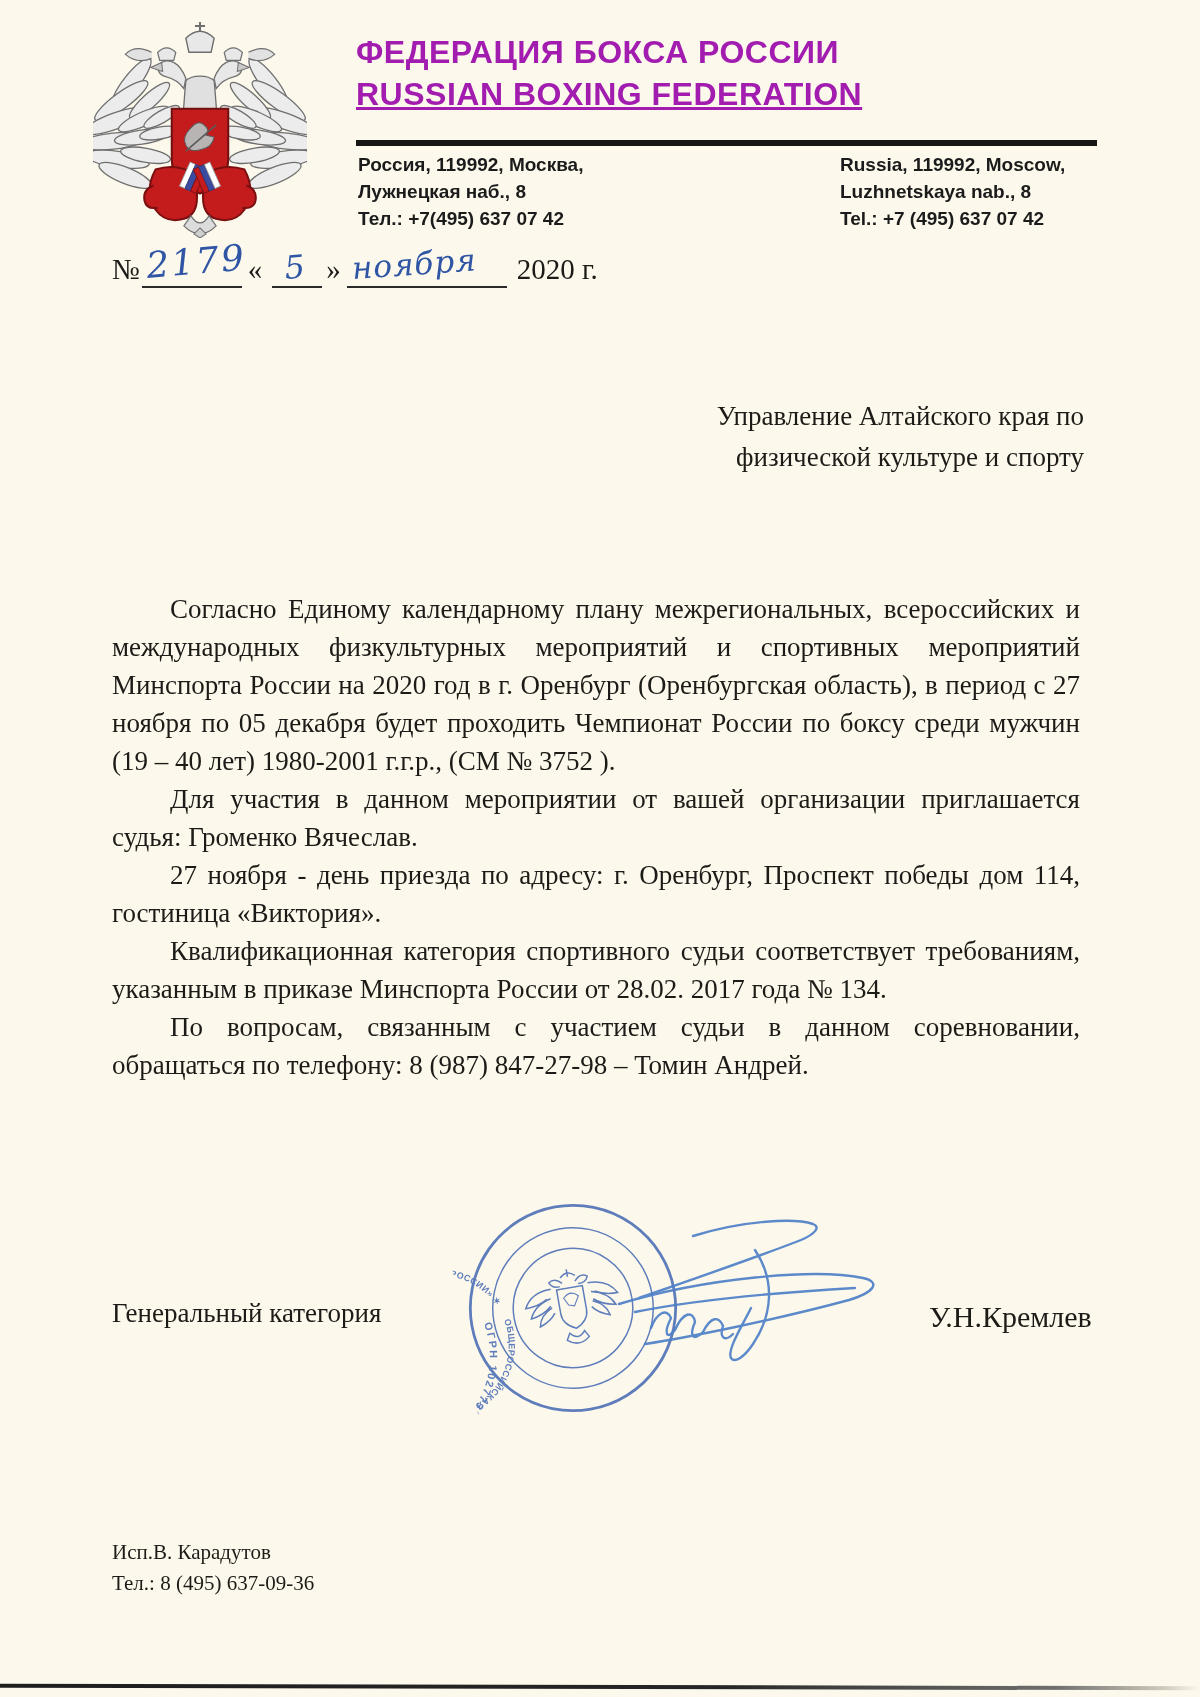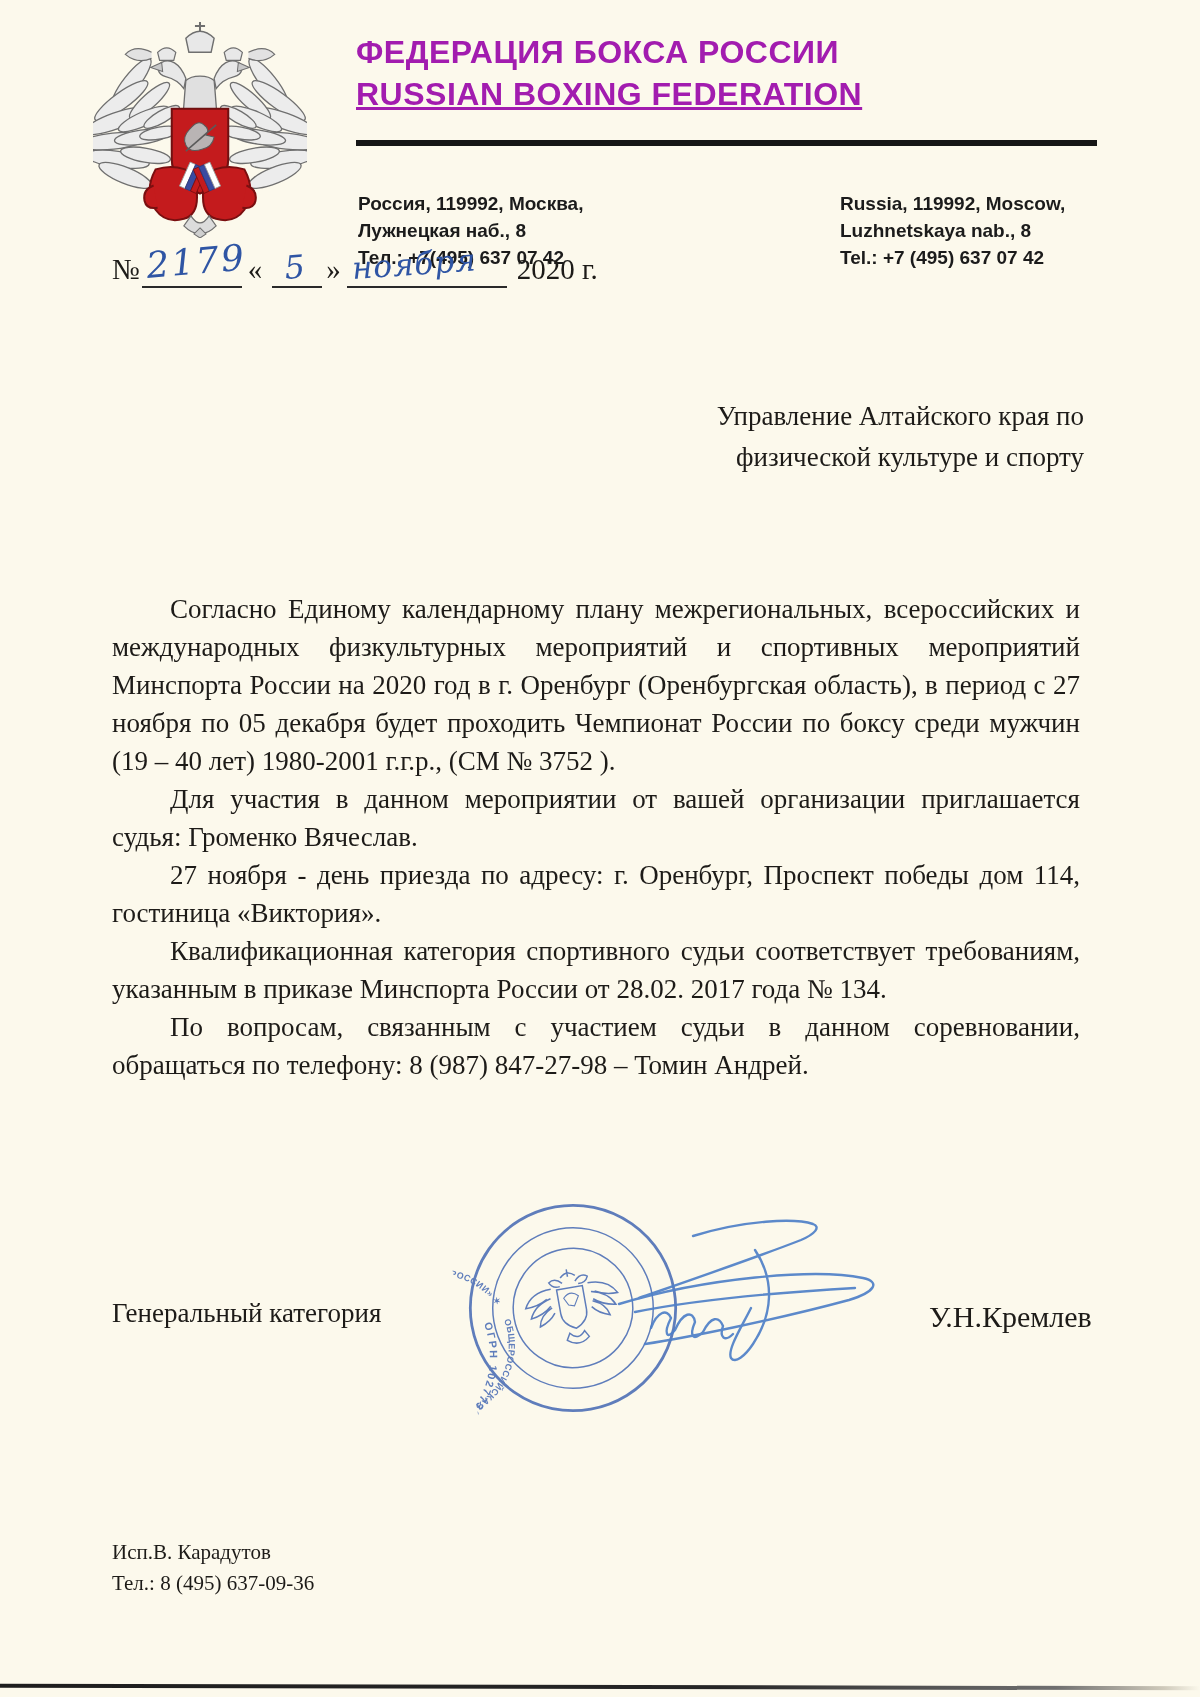--- a/index.html
+++ b/index.html
@@ -12,21 +12,21 @@
   .emblem{position:absolute;left:93px;top:16px;width:214px;height:222px;}
   .org-ru{
     position:absolute;left:356px;top:36px;width:745px;
     font-family:"Liberation Sans",sans-serif;font-weight:700;font-size:32px;line-height:1;
     letter-spacing:.5px;white-space:nowrap;color:#a21caf;
   }
   .org-en{top:78px;text-decoration:underline;}
   .head-rule{position:absolute;left:356px;top:140px;width:741px;height:6px;background:#161616;}
   .addr{
     position:absolute;top:151px;
-    font-family:"Liberation Sans",sans-serif;font-weight:700;font-size:19px;line-height:27px;color:#1b1b1b;margin-top:39px;
+    font-family:"Liberation Sans",sans-serif;font-weight:700;font-size:19px;line-height:27px;color:#1b1b1b;
   }
   .addr-ru{left:358px;}
   .addr-en{left:840px;}
   
   .refline{
     position:absolute;left:112px;top:242px;display:flex;align-items:flex-end;
     font-size:29px;line-height:1;height:46px;
   }
   .refline .lbl{padding-bottom:4px;}
   .uline{display:inline-block;border-bottom:2px solid #2a2a2a;height:44px;position:relative;}

